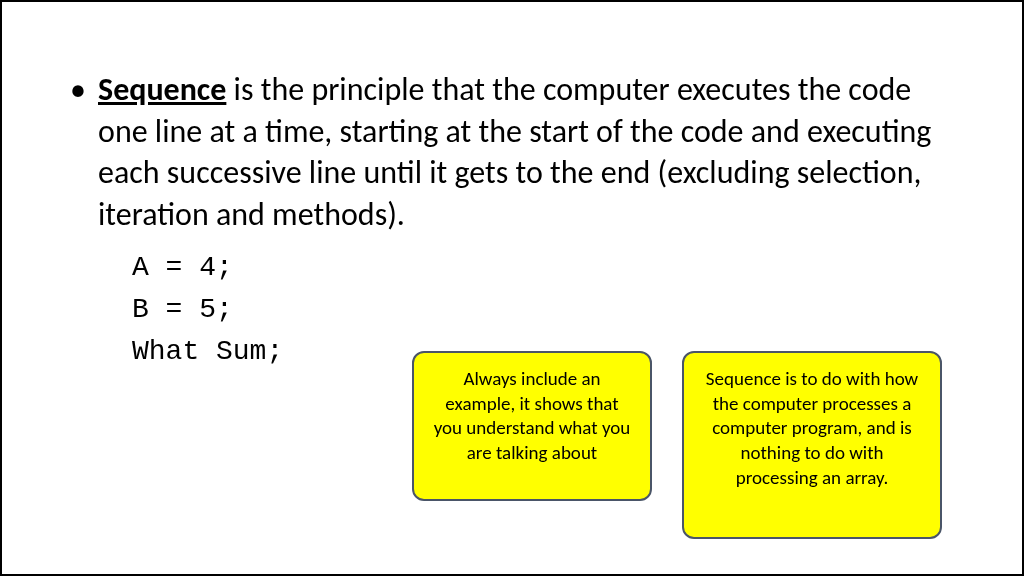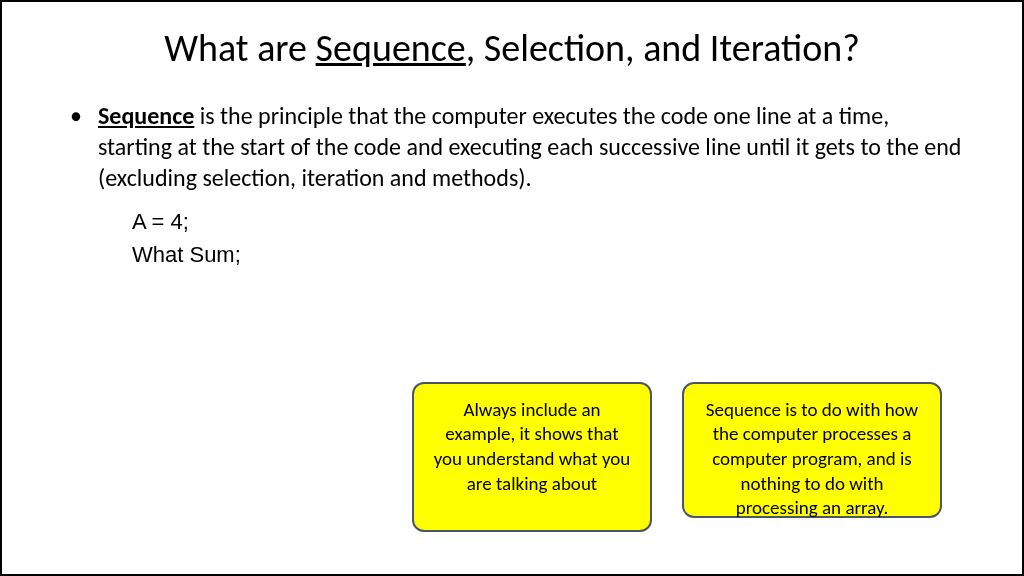--- a/index.html
+++ b/index.html
@@ -25,39 +25,40 @@
     line-height: 1.2;
   }
   .title .underline {
     text-decoration: underline;
   }
   .bullet-list {
     list-style: none;
     padding-left: 0;
   }
   .bullet-item {
-    font-size: 24px;
+    font-size: 32px;
     line-height: 1.3;
     margin-bottom: 12px;
     padding-left: 36px;
     position: relative;
+    margin-top: 43px;
   }
   .bullet-item::before {
     content: "•";
     position: absolute;
     left: 8px;
     top: 0;
   }
   .bullet-item .bold-underline {
     font-weight: 700;
     text-decoration: underline;
   }
   .code-block {
-    font-family: Liberation Sans, sans-serif;
-    font-size: 22px;
+    font-family: Liberation Mono, monospace;
+    font-size: 28px;
     line-height: 1.5;
     padding-left: 70px;
     margin-top: 4px;
   }
   .callouts {
     position: absolute;
     left: 350px;
     top: 282px;
     display: flex;
     gap: 30px;
@@ -73,43 +74,41 @@
     display: flex;
     align-items: flex-start;
     justify-content: center;
   }
   .callout.c1 {
     width: 240px;
     height: 150px;
   }
   .callout.c2 {
     width: 260px;
-    height: 136px;
+    height: 188px;
   }
   .body-container { position: relative; }
 </style>
 </head>
 <body>
 
 <div class="slide">
 
-  <h1 class="title">
-    <span>What are </span><span class="underline">Sequence</span><span>, Selection, and Iteration?</span>
-  </h1>
 
   <div class="body-container">
 
     <ul class="bullet-list">
       <li class="bullet-item">
         <span class="bold-underline">Sequence</span><span> is the principle that the computer executes the code one line at a time, starting at the start of the code and executing each successive line until it gets to the end (excluding selection, iteration and methods).</span>
       </li>
     </ul>
 
     <div class="code-block">
       <div>A = 4;</div>
+      <div>B = 5;</div>
       <div>What Sum;</div>
     </div>
 
     <div class="callouts">
       <div class="callout c1">
         <span>Always include an example, it shows that you understand what you are talking about</span>
       </div>
       <div class="callout c2">
         <span>Sequence is to do with how the computer processes a computer program, and is nothing to do with processing an array.</span>
       </div>

